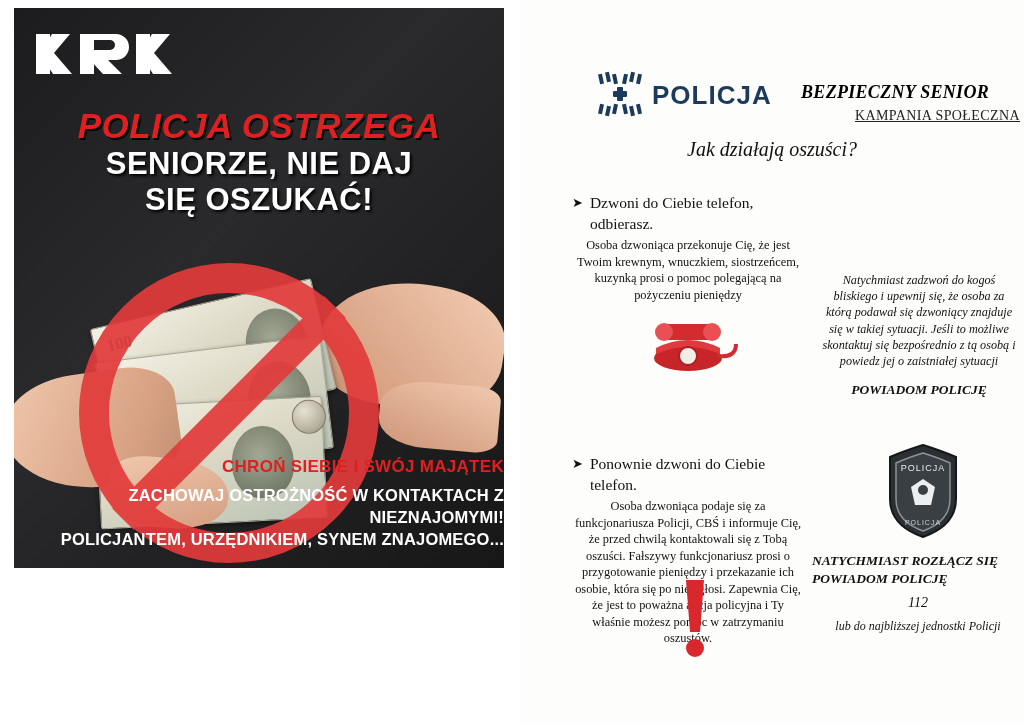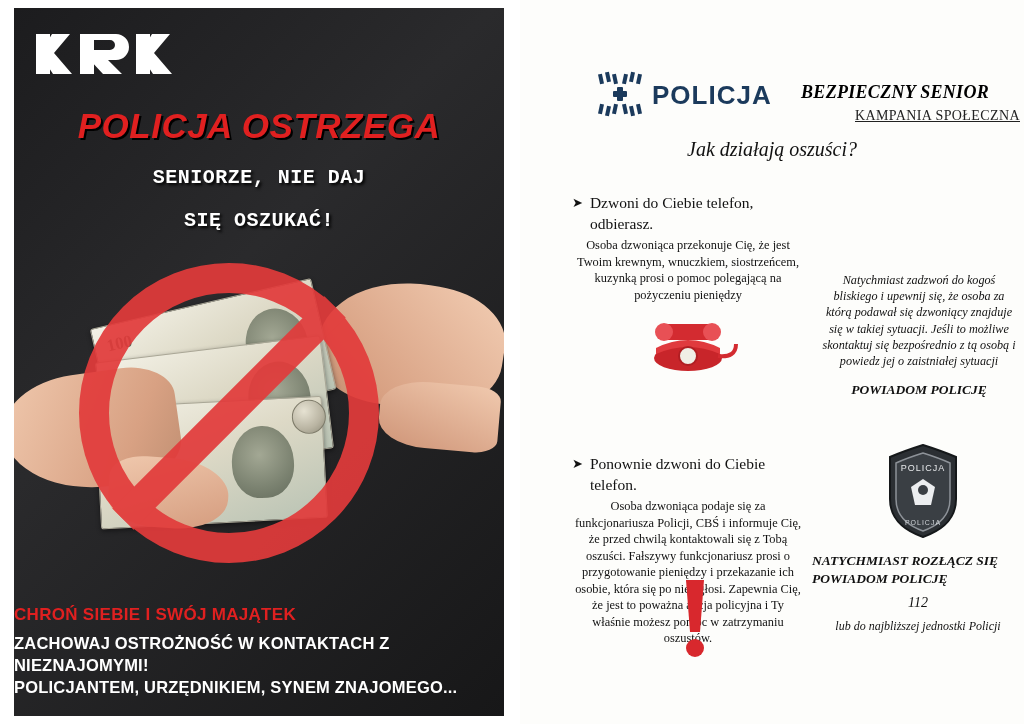--- a/index.html
+++ b/index.html
@@ -14,21 +14,21 @@
     font-family: "Liberation Serif", serif;
     overflow: hidden;
   }
 
   
   .poster {
     position: absolute;
     left: 14px;
     top: 8px;
     width: 490px;
-    height: 708px;
+    height: 560px;
     background: linear-gradient(135deg, #1c1c1e 0%, #2a2a2c 40%, #171718 100%);
     overflow: hidden;
   }
   .poster-inner {
     position: absolute;
     inset: 0;
   }
 
   .krk-logo {
     position: absolute;
@@ -52,25 +52,24 @@
     font-weight: bold;
     font-size: 35px;
     letter-spacing: 0.5px;
     text-shadow: 2px 2px 0 #000;
     font-style: italic;
   }
   .poster-head .line2,
   .poster-head .line3 {
     color: #ffffff;
     font-weight: bold;
-    font-size: 20px;
+    font-size: 31px;
     letter-spacing: 0.5px;
     text-shadow: 2px 2px 3px #000;
-    margin-top: 20px;
-    font-family: Liberation Mono, monospace;
+    margin-top: 0;
   }
 
   
   .photo {
     position: absolute;
     left: 0;
     top: 245px;
     width: 490px;
     height: 330px;
   }
@@ -178,21 +177,21 @@
     margin-top: -15px;
     background: #e23b3b;
     transform: rotate(-45deg);
   }
 
   .poster-foot {
     position: absolute;
     left: 0;
     right: 0;
     bottom: 18px;
-    text-align: left;
+    text-align: right;
     font-family: "Liberation Sans", sans-serif;
   }
   .poster-foot .f1 {
     color: #e02020;
     font-weight: bold;
     font-size: 17px;
     letter-spacing: .3px;
     margin-bottom: 7px;
   }
   .poster-foot .f2,

